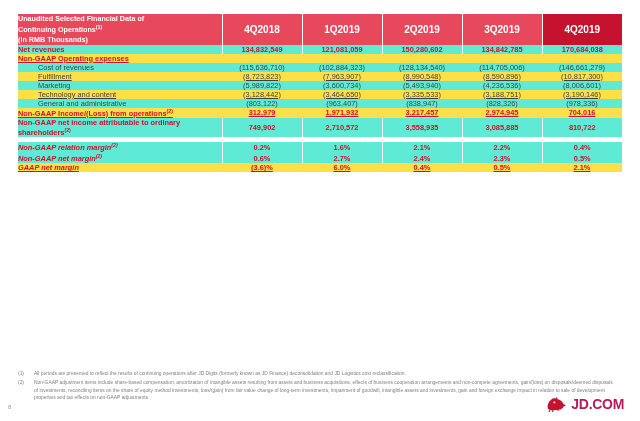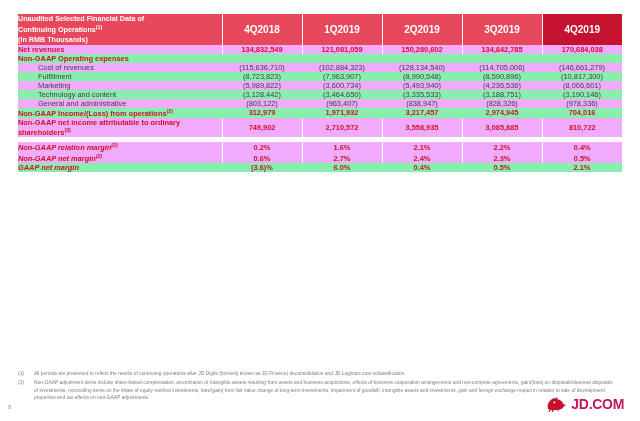--- a/index.html
+++ b/index.html
@@ -60,24 +60,25 @@
   .hdr-col.last {
     background: #c4122f;
     border-right: none;
   }
   .sup {
     font-size: 5.2px;
     vertical-align: super;
   }
   
   .row-pink td {
-    background: #f0abfc;
+    background: #5eead4;
   }
   .row-white td {
-    background: #86efac;
+    background: #fde047;
+    text-decoration: underline;
   }
   .lbl {
     font-size: 7.4px;
     color: #d0112b;
     padding: 4.5px 8px 4.5px 10px;
     text-align: left;
   }
   .lbl.bold {
     font-weight: bold;
   }

